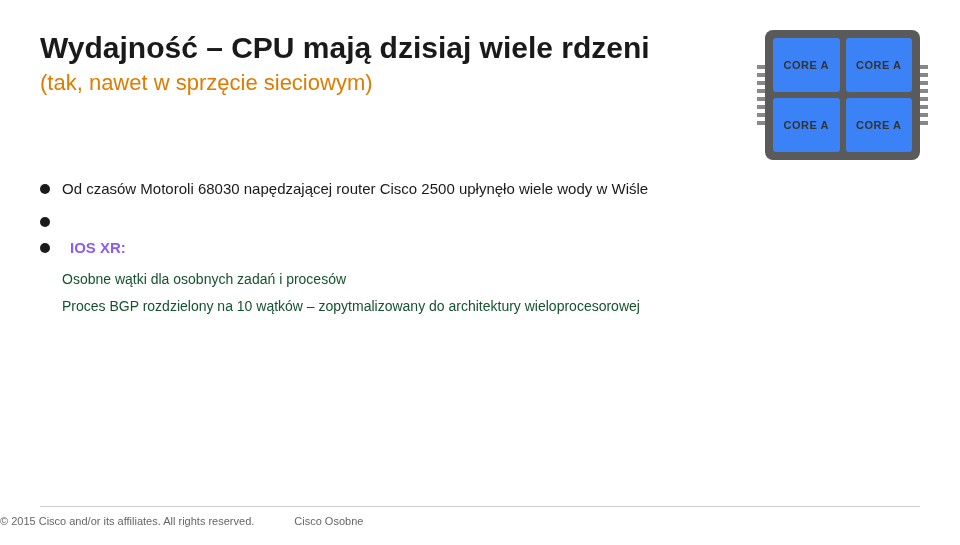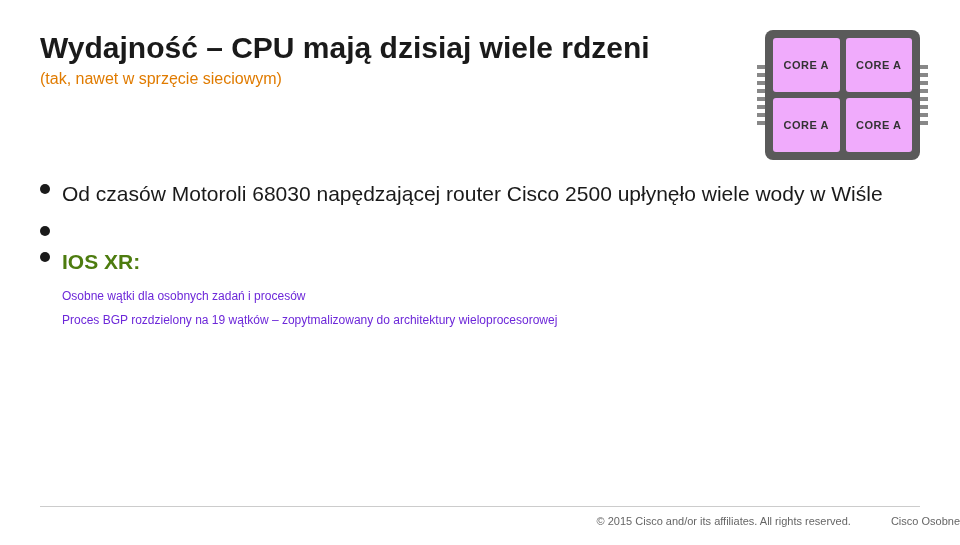--- a/index.html
+++ b/index.html
@@ -33,21 +33,21 @@
 
     .main-title {
       font-size: 30px;
       font-weight: bold;
       color: #1a1a1a;
       line-height: 1.2;
       margin-bottom: 4px;
     }
 
     .subtitle {
-      font-size: 16px;
+      font-size: 22px;
       color: #e07b00;
       font-weight: normal;
     }
 
     
     .cpu-diagram {
       width: 155px;
       height: 130px;
       flex-shrink: 0;
       position: relative;
@@ -95,21 +95,21 @@
       background: repeating-linear-gradient(
         to bottom,
         #888 0px,
         #888 4px,
         transparent 4px,
         transparent 8px
       );
     }
 
     .core-cell {
-      background: #f0abfc;
+      background: #3b82f6;
       border-radius: 3px;
       display: flex;
       align-items: center;
       justify-content: center;
       font-size: 11px;
       font-weight: bold;
       color: #333;
       letter-spacing: 0.5px;
     }
 
@@ -127,46 +127,47 @@
       width: 10px;
       height: 10px;
       background: #1a1a1a;
       border-radius: 50%;
       margin-top: 6px;
       margin-right: 12px;
       flex-shrink: 0;
     }
 
     .bullet-text {
-      font-size: 21px;
+      font-size: 15px;
       color: #1a1a1a;
       line-height: 1.5;
     }
 
     .bullet-text.orange {
-      color: #4d7c0f;
+      color: #8b5cf6;
       font-weight: bold;
+      margin-left: 8px;
     }
 
     .bullet-sub {
-      font-size: 12px;
-      color: #6d28d9;
+      font-size: 14px;
+      color: #14532d;
       line-height: 1.5;
       margin-left: 22px;
       margin-top: 0px;
       margin-bottom: 6px;
     }
 
     .footer {
       position: absolute;
       bottom: 18px;
       left: 0;
       right: 0;
       display: flex;
-      justify-content: flex-end;
+      justify-content: flex-start;
       gap: 40px;
       font-size: 11px;
       color: #666;
     }
 
     .footer-separator {
       border-top: 1px solid #ccc;
       position: absolute;
       bottom: 38px;
       left: 40px;
@@ -205,21 +206,21 @@
     <div class="bullet-item">
       <div class="bullet-dot"></div>
     </div>
 
     <div class="bullet-item">
       <div class="bullet-dot"></div>
       <div class="bullet-text orange">IOS XR:</div>
     </div>
 
     <div class="bullet-sub">Osobne wątki dla osobnych zadań i procesów</div>
-    <div class="bullet-sub">Proces BGP rozdzielony na 19 wątków – zopytmalizowany do architektury wieloprocesorowej</div>
+    <div class="bullet-sub">Proces BGP rozdzielony na 10 wątków – zopytmalizowany do architektury wieloprocesorowej</div>
 
   </div>
 
   <div class="footer-separator"></div>
   <div class="footer">
     <span>© 2015 Cisco and/or its affiliates. All rights reserved.</span>
     <span>Cisco Osobne</span>
   </div>
 
 </div>

